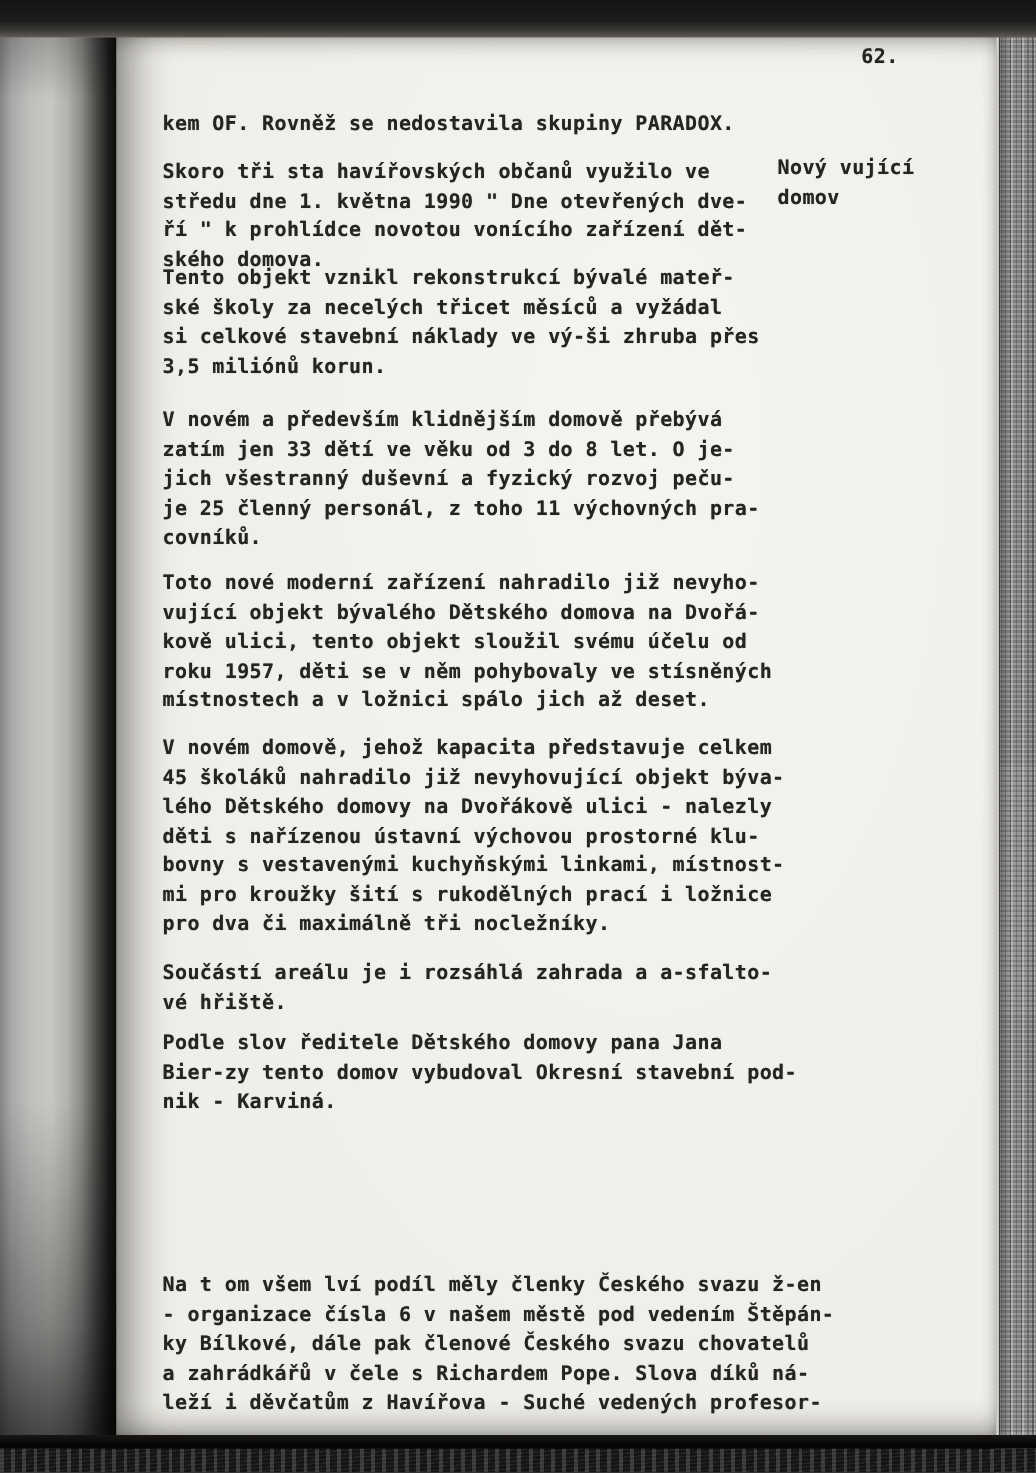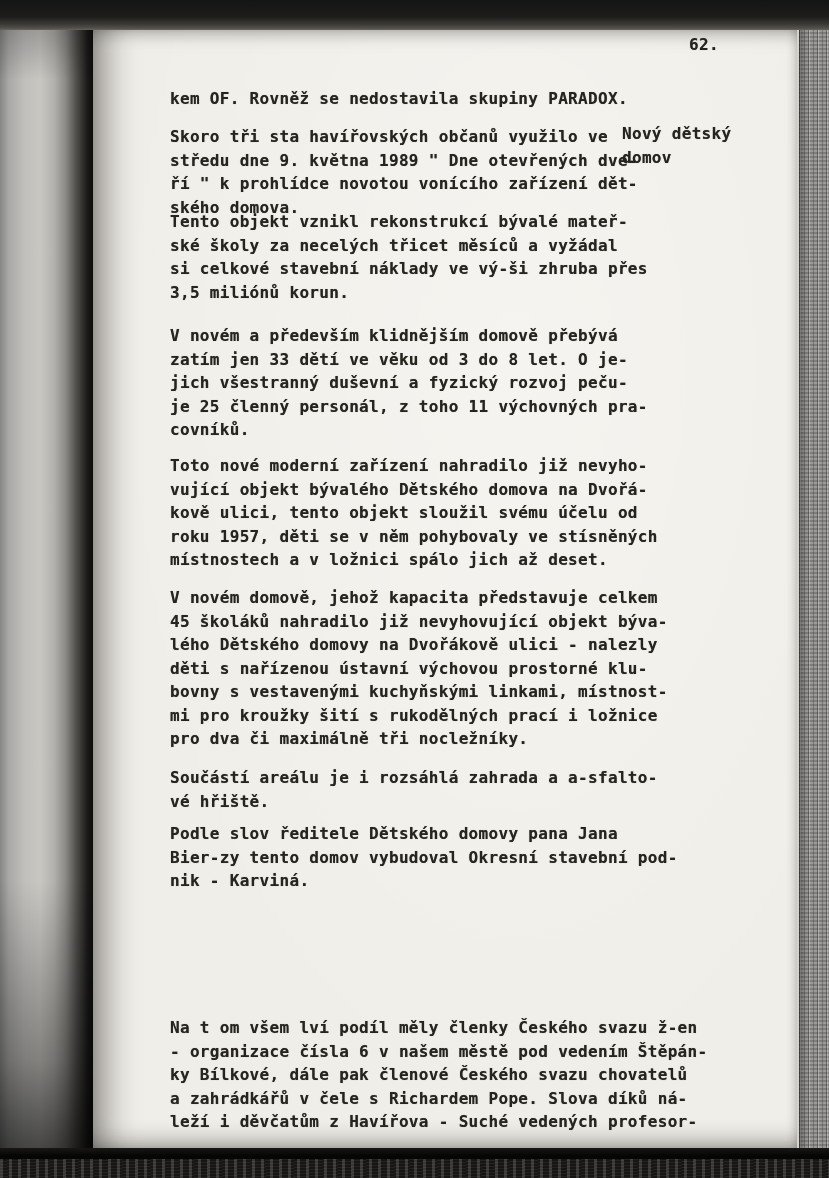--- a/index.html
+++ b/index.html
@@ -59,43 +59,43 @@
   }
   .typed{
     position:absolute;
     margin:0;
     white-space:pre-line;
     font:700 16px/23.5px "DejaVu Sans Mono","Liberation Mono",monospace;
     letter-spacing:.32px;
     color:#26241f;
     text-shadow:0 0 .7px rgba(38,36,31,.55);
   }
-  .para{left:37px;width:560px;margin-left:40px;}
+  .para{left:37px;width:560px;}
   .page-number{left:596px;top:4px;}
   .margin-note{left:529px;top:93px;width:160px;}
 </style>
 </head>
 <body>
 
 <div class="scan">
 
   <div class="spine"></div>
   <div class="right-edge"></div>
 
   <div class="page">
 
     <div class="typed page-number">62.</div>
 
-    <div class="typed margin-note">Nový dětský
+    <div class="typed margin-note">Nový vující
 domov</div>
 
     <p class="typed para" style="top:58px">kem OF. Rovněž se nedostavila skupiny PARADOX.</p>
 
     <p class="typed para" style="top:96px">Skoro tři sta havířovských občanů využilo ve
-středu dne 9. května 1989 " Dne otevřených dve-
+středu dne 1. května 1990 " Dne otevřených dve-
 ří " k prohlídce novotou vonícího zařízení dět-
 ského domova.</p>
 
     <p class="typed para" style="top:181px">Tento objekt vznikl rekonstrukcí bývalé mateř-
 ské školy za necelých třicet měsíců a vyžádal
 si celkové stavební náklady ve vý-ši zhruba přes
 3,5 miliónů korun.</p>
 
     <p class="typed para" style="top:295px">V novém a především klidnějším domově přebývá
 zatím jen 33 dětí ve věku od 3 do 8 let. O je-

